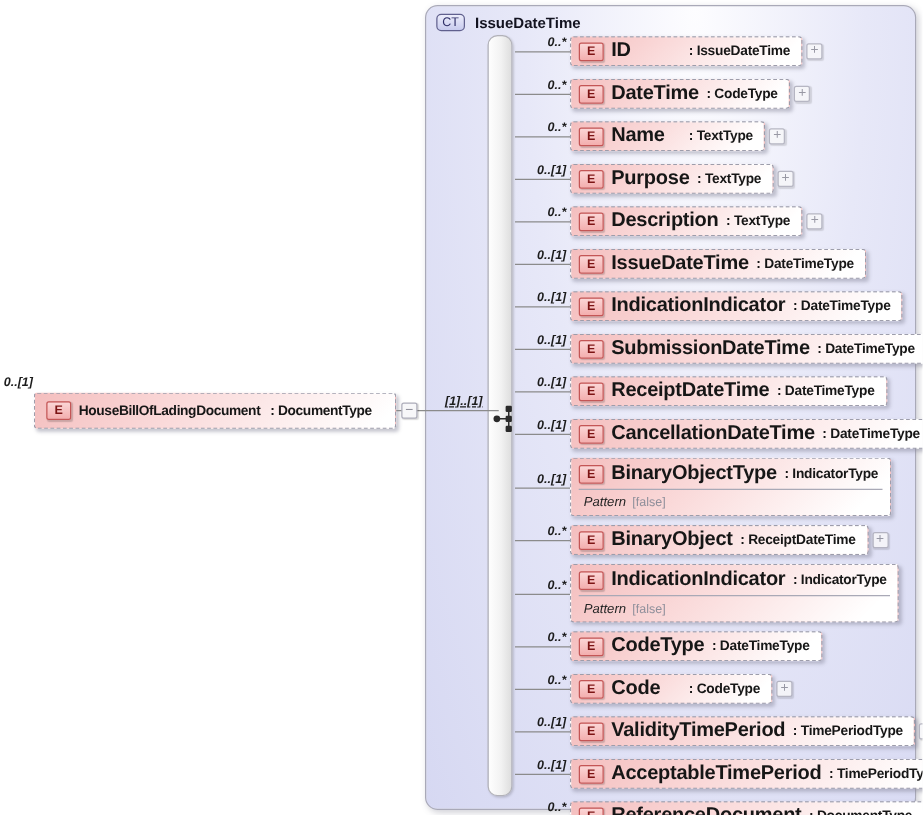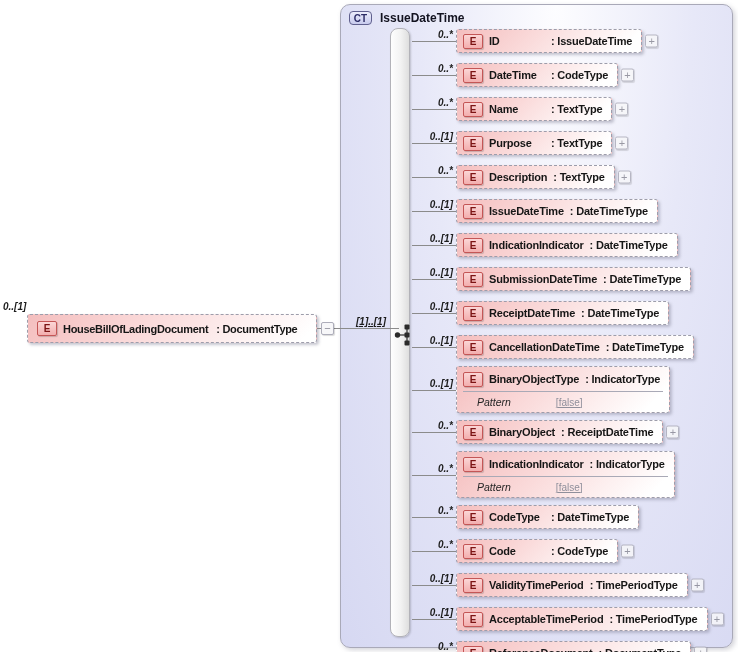--- a/index.html
+++ b/index.html
@@ -82,21 +82,21 @@
   .ct-header {
     position: absolute; left: 8px; top: 6px;
     display: flex; align-items: center; gap: 8px;
   }
   .ct-badge {
     width: 23px; height: 14px;
     border: 1px solid #60608e;
     border-radius: 4px;
     background: linear-gradient(180deg, #ecedfb 0%, #c8cbee 100%);
     color: #2d2d66;
-    font-size: 10px; font-weight: bold;
+    font-size: 10px; font-weight: normal;
     display: flex; align-items: center; justify-content: center;
   }
   .ct-title { font-size: 12px; font-weight: bold; color: #131320; }
 
   .spine {
     position: absolute;
     left: 49px; top: 23px;
     width: 20px; height: 609px;
     border: 1px solid #b2b2b8;
     border-radius: 8px;
@@ -131,28 +131,28 @@
   }
   .ebox-main {
     display: flex; align-items: center;
     height: 22px;
     padding: 0 9px 0 6px;
     gap: 6px;
     white-space: nowrap;
   }
   .with-pattern .ebox-main { height: 24px; }
   .ename {
-    font-size: 11px; font-weight: bold; color: #161616;
+    font-size: 16px; font-weight: bold; color: #161616;
     min-width: 56px; letter-spacing: -0.2px;
   }
   .etype { font-size: 11px; font-weight: bold; color: #161616; letter-spacing: -0.2px; }
   .pattern-sep { border-top: 1px solid #a9a9b6; margin: 0 6px; }
-  .pattern-row { display: flex; align-items: center; height: 20px; padding: 0 20px; gap: 24px; }
+  .pattern-row { display: flex; align-items: center; height: 20px; padding: 0 10px; }
   .pattern-label { font-style: italic; font-size: 10.5px; color: #252525; }
-  .pattern-value { font-size: 10px; color: #8f8f9b; margin-left: 21px; text-decoration: underline; }
+  .pattern-value { font-size: 10px; color: #8f8f9b; margin-left: 5px; }
   .expand-toggle {
     position: absolute; right: -17px; top: 50%;
     transform: translateY(-50%);
     opacity: 0.85;
   }
 </style>
 </head>
 <body>
 
 <span class="card-label root-card">0..[1]</span>

